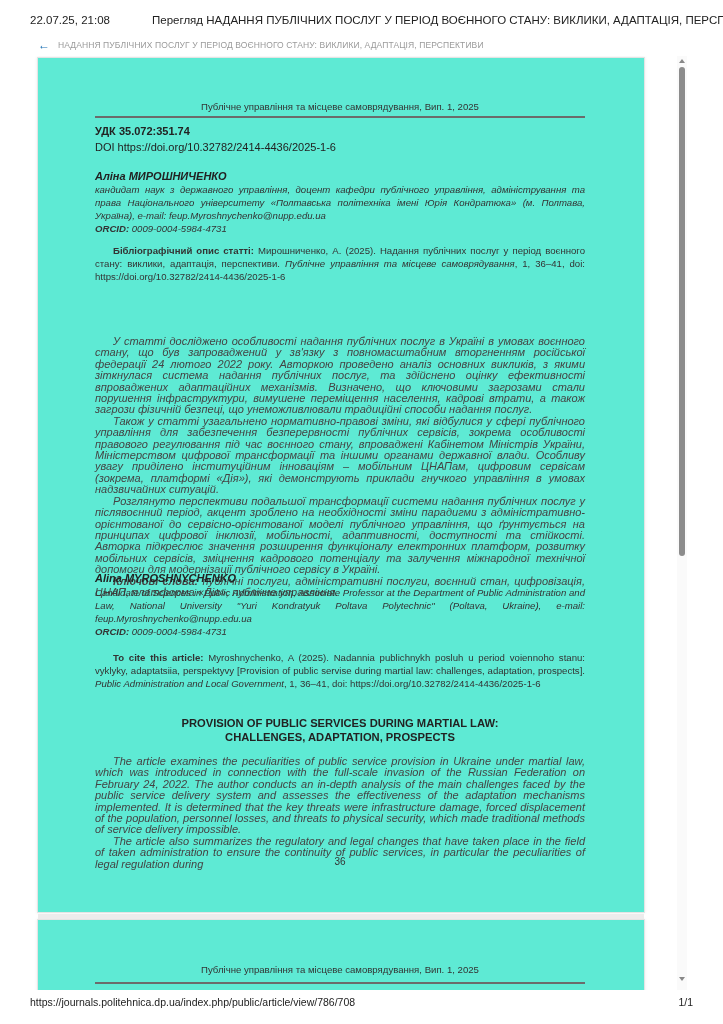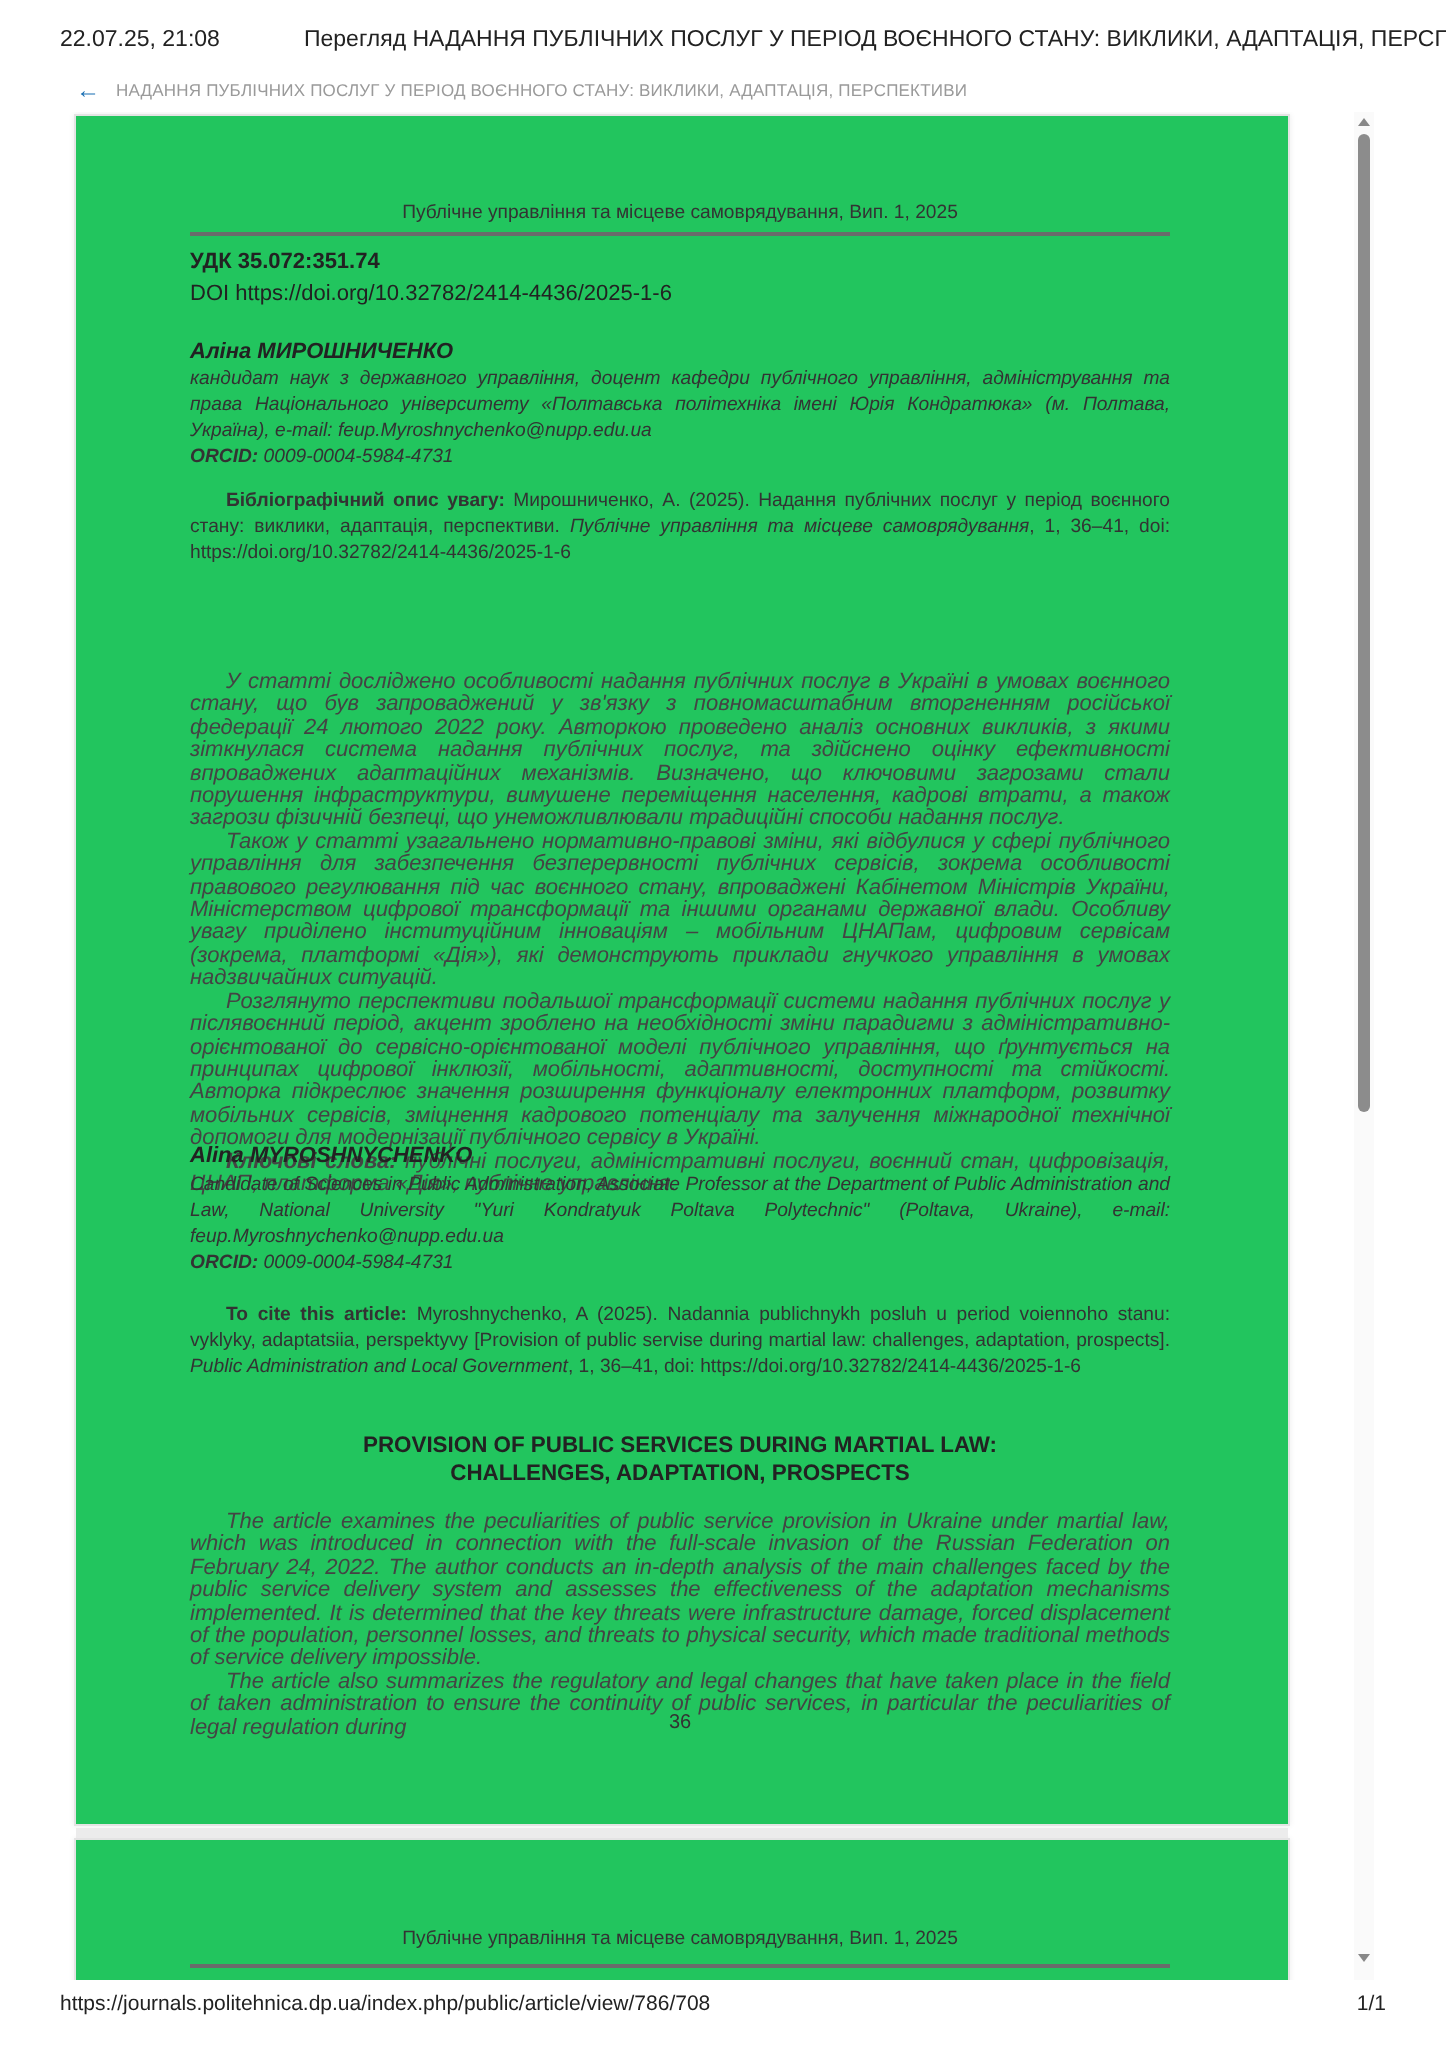--- a/index.html
+++ b/index.html
@@ -5,21 +5,21 @@
   html, body { margin:0; padding:0; }
   body { width:723px; height:1024px; background:#ffffff; position:relative; overflow:hidden;
          font-family:"Liberation Sans", sans-serif; color:#222; }
   .print-header { position:absolute; top:14px; left:0; width:723px; height:16px; font-size:11.5px; color:#222; }
   .print-date { position:absolute; left:30px; top:0; }
   .print-title { position:absolute; left:152px; top:0; white-space:nowrap; }
   .navbar { position:absolute; top:38px; left:38px; height:14px; display:flex; align-items:center; }
   .back-arrow { color:#1a6fb3; font-size:12px; font-weight:bold; width:14px; margin-right:6px; line-height:12px; }
   .nav-title { font-size:8.5px; color:#9a9a9a; letter-spacing:0.1px; white-space:nowrap; }
   .viewer { position:absolute; top:56px; left:0; width:723px; height:934px; background:#ffffff; overflow:hidden; }
-  .page { position:absolute; left:38px; width:606px; background:#22c55e; box-shadow:0 0 0 1px #e4e4e4, 0 0 3px 1px #ececec; }
+  .page { position:absolute; left:38px; width:606px; background:#5eead4; box-shadow:0 0 0 1px #e4e4e4, 0 0 3px 1px #ececec; }
   .page1 { top:2px; height:854px; }
   .page-gap { position:absolute; left:38px; top:858px; width:606px; height:6px; background:#ececec; }
   .page2 { top:864px; height:120px; }
   .inner { position:absolute; left:57px; width:490px; }
   .running-head { position:absolute; top:43px; left:0; width:490px; text-align:center; font-size:9.6px; color:#333; }
   .head-rule { position:absolute; top:58px; left:0; width:490px; height:2px; background:#6b6b6b; }
   .udk { position:absolute; top:67px; left:0; font-size:11px; font-weight:bold; color:#222; }
   .doi { position:absolute; top:83px; left:0; font-size:11px; color:#222; }
   .author { position:absolute; left:0; font-size:11px; font-weight:bold; font-style:italic; color:#222; }
   .para { position:absolute; left:0; width:490px; font-size:9.6px; line-height:12.5px; color:#333; text-align:justify; }
@@ -62,21 +62,21 @@
       <div class="doi">DOI https://doi.org/10.32782/2414-4436/2025-1-6</div>
 
       <div class="author" style="top:112px;">Аліна МИРОШНИЧЕНКО</div>
       <div class="para it" style="top:125px; line-height:13px;">
         <span>кандидат наук з державного управління, доцент кафедри публічного управління, адміністрування та права Національного університету «Полтавська політехніка імені Юрія Кондратюка» (м. Полтава, Україна), e-mail: feup.Myroshnychenko@nupp.edu.ua</span><br>
         <span class="bi">ORCID:</span>
         <span>0009-0004-5984-4731</span>
       </div>
 
       <div class="para indent" style="top:186px; line-height:13px;">
-        <span class="b">Бібліографічний опис увагу:</span>
+        <span class="b">Бібліографічний опис статті:</span>
         <span>Мирошниченко, А. (2025). Надання публічних послуг у період воєнного стану: виклики, адаптація, перспективи.</span>
         <span class="it">Публічне управління та місцеве самоврядування</span><span>, 1, 36–41, doi: https://doi.org/10.32782/2414-4436/2025-1-6</span>
       </div>
 
 
       <div class="abstract" style="top:278px;">
         <p>У статті досліджено особливості надання публічних послуг в Україні в умовах воєнного стану, що був запроваджений у зв'язку з повномасштабним вторгненням російської федерації 24 лютого 2022 року. Авторкою проведено аналіз основних викликів, з якими зіткнулася система надання публічних послуг, та здійснено оцінку ефективності впроваджених адаптаційних механізмів. Визначено, що ключовими загрозами стали порушення інфраструктури, вимушене переміщення населення, кадрові втрати, а також загрози фізичній безпеці, що унеможливлювали традиційні способи надання послуг.</p>
         <p>Також у статті узагальнено нормативно-правові зміни, які відбулися у сфері публічного управління для забезпечення безперервності публічних сервісів, зокрема особливості правового регулювання під час воєнного стану, впроваджені Кабінетом Міністрів України, Міністерством цифрової трансформації та іншими органами державної влади. Особливу увагу приділено інституційним інноваціям – мобільним ЦНАПам, цифровим сервісам (зокрема, платформі «Дія»), які демонструють приклади гнучкого управління в умовах надзвичайних ситуацій.</p>
         <p>Розглянуто перспективи подальшої трансформації системи надання публічних послуг у післявоєнний період, акцент зроблено на необхідності зміни парадигми з адміністративно-орієнтованої до сервісно-орієнтованої моделі публічного управління, що ґрунтується на принципах цифрової інклюзії, мобільності, адаптивності, доступності та стійкості. Авторка підкреслює значення розширення функціоналу електронних платформ, розвитку мобільних сервісів, зміцнення кадрового потенціалу та залучення міжнародної технічної допомоги для модернізації публічного сервісу в Україні.</p>
         <p>

